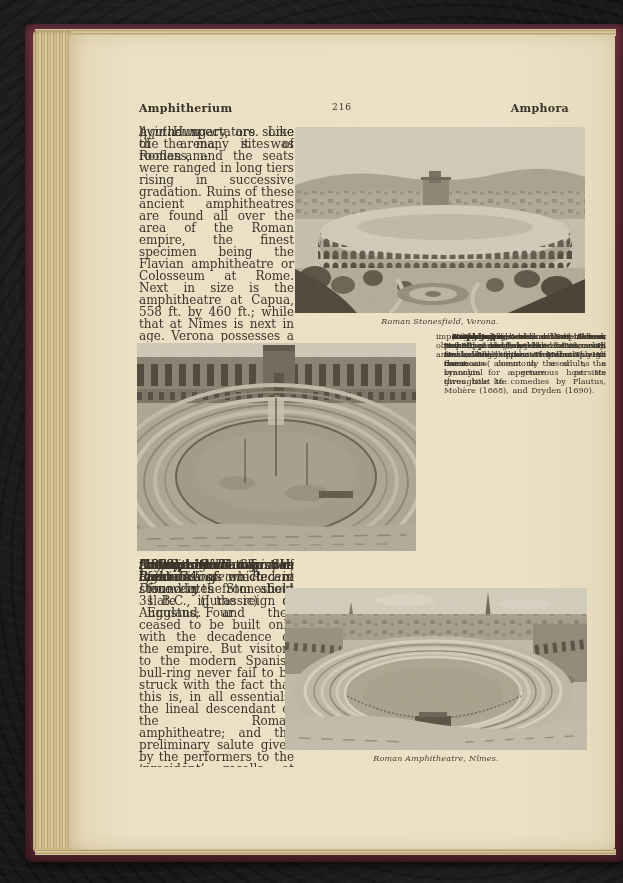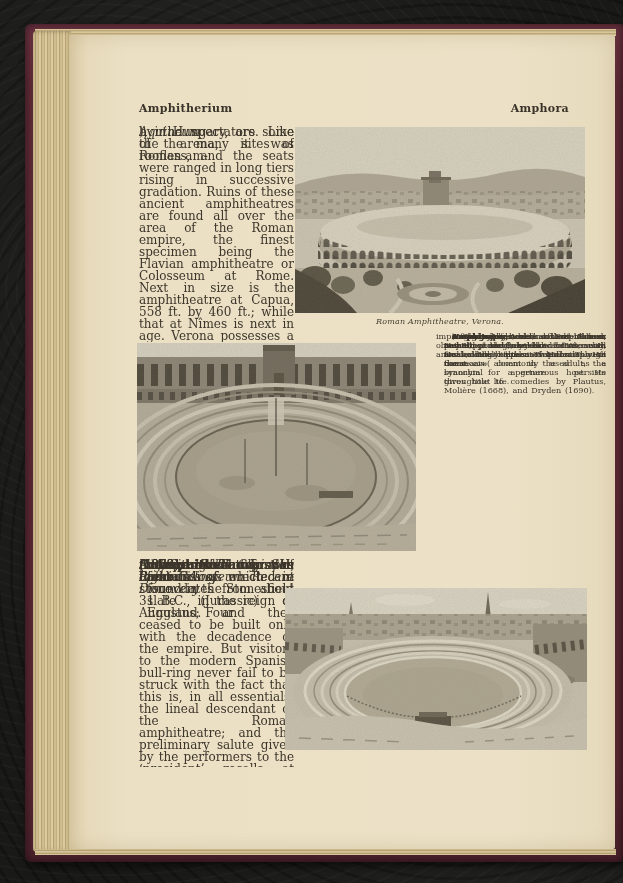--- a/index.html
+++ b/index.html
@@ -90,20 +90,21 @@
 </svg>
 
 <div class="cover">
   <div class="edges-top"></div>
   <div class="edges-left"></div>
   <div class="edges-bottom"></div>
 
   <div class="page">
 
     <div class="hdr hdr-left">Amphitherium</div>
+    <div class="pagenum">216</div>
     <div class="hdr hdr-right">Amphora</div>
 
     <div class="col lc1">
       <p class="cont">
           <span>by the spectators.  Like the arena, it was roofless, and the seats were ranged in long tiers rising in successive gradation.  Ruins of these ancient amphitheatres are found all over the area of the Roman empire, the finest specimen being the Flavian amphitheatre or Colosseum at Rome.  Next in size is the amphitheatre at Capua, 558 ft. by 460 ft.;  while that at Nîmes is next in age.  Verona possesses a beautiful example of the amphitheatre, which is in admirable preservation owing to the care bestowed on it during the middle ages.  The amphitheatre at Pola, in Istria, had an arena of wood, which has disappeared, while the walls stand.  Arles, in France; Italica, near Seville, in Spain; Cirencester and Silchester, in England;  Alt-Ofen or Buda (</span>
           <span class="i">Aquincum</span>
           <span>), in Hungary, are some of the many sites of Roman am-</span>
         </p>
     </div>
 
@@ -133,21 +134,21 @@
         <path d="M0,142 L0,186 L62,186 Q40,160 0,142 Z" fill="#4a4436"></path>
         <path d="M290,152 L290,186 L213,186 Q255,168 290,152 Z" fill="#433d30"></path>
         <path d="M95,186 Q115,168 102,152" stroke="#cfc8b4" stroke-width="4" fill="none"></path>
         <path d="M182,186 Q172,170 184,156" stroke="#cfc8b4" stroke-width="4" fill="none"></path>
         <ellipse cx="138" cy="167" rx="36" ry="11" fill="#978f7a"></ellipse>
         <ellipse cx="138" cy="167" rx="24" ry="7" fill="#c3bba6"></ellipse>
         <ellipse cx="138" cy="167" rx="8" ry="3" fill="#7e7663"></ellipse>
         <rect width="290" height="186" filter="url(#fGrain)"></rect>
       </svg>
     </figure>
-    <figcaption class="cap cap-verona">Roman Amphitheatre, Verona.</figcaption>
+    <figcaption class="cap cap-verona">Roman Stonesfield, Verona.</figcaption>
 
     <div class="col rc">
       <p class="cont">
           <span>imperfect jaw-bones have been obtained, and they indicate a small animal allied to the marsupials.</span>
         </p>
       <p>
           <span class="b">Amphitrite,</span>
           <span> a sea-goddess, wife of Poseidon or Neptune, and mother of Triton.  In Homer the name is used simply of the sea.</span>
         </p>
       <p>
@@ -248,15 +249,16 @@
         <ellipse cx="148" cy="106" rx="70" ry="27" fill="#ada58f"></ellipse>
         <path d="M62,108 Q148,152 236,108" stroke="#6f6859" stroke-width="1.5" fill="none" stroke-dasharray="2 2"></path>
         <rect x="130" y="128" width="36" height="12" fill="#574f40"></rect>
         <rect x="134" y="124" width="28" height="5" fill="#6b6454"></rect>
         <path d="M0,132 Q80,122 150,136 Q230,148 302,130 L302,162 L0,162 Z" fill="#c9c2b0"></path>
         <line x1="14" y1="150" x2="120" y2="154" stroke="#9a927f" stroke-width="1.5" stroke-dasharray="12 10"></line>
         <line x1="180" y1="154" x2="290" y2="148" stroke="#9a927f" stroke-width="1.5" stroke-dasharray="9 11"></line>
         <rect width="302" height="162" filter="url(#fGrain)"></rect>
       </svg>
     </figure>
+    <figcaption class="cap cap-nimes">Roman Amphitheatre, Nîmes.</figcaption>
 
   </div>
 </div>
 
 </body></html>

